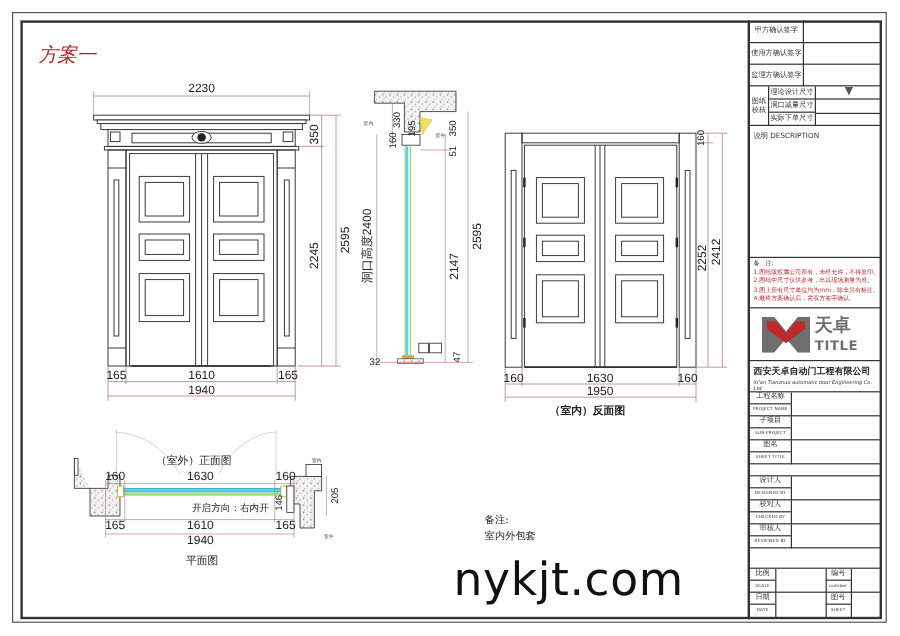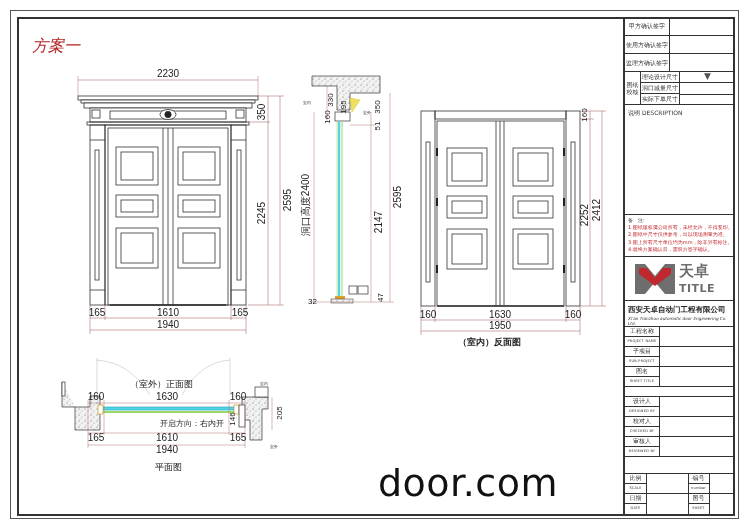--- a/index.html
+++ b/index.html
@@ -236,23 +236,25 @@
   <text x="260" y="385" class="tiny">室内</text>
   <text x="270" y="448" class="tiny">室外</text>
   <text x="160" y="426" class="dim-s" style="font-family:'DejaVu Sans',sans-serif;">开启方向：右内开</text>
 </svg>
 
 <div class="caption" style="left:130px;top:333px;margin-top:45px;">（室外）正面图</div>
 <div class="caption" style="left:458px;top:336px;font-weight:bold;">（室内）反面图</div>
 <div class="caption" style="left:155px;top:461px;">平面图</div>
 
 <div class="notes-text">
+  <div>备注:</div>
+  <div>室内外包套</div>
 </div>
 
-<div class="watermark">door.com</div>
+<div class="watermark">nykjt.com</div>
 
 <div class="tb">
 
   <div class="row" style="top:0;height:19px;">
     <div class="cell lbl-cn" style="left:0;width:44px;height:19px;">甲方确认签字</div>
     <div class="vline" style="left:44px;top:0;height:19px;"></div>
   </div>
   <div class="row" style="top:19px;height:18px;">
     <div class="cell lbl-cn" style="left:0;width:44px;height:18px;">使用方确认签字</div>
     <div class="vline" style="left:44px;top:0;height:18px;"></div>

